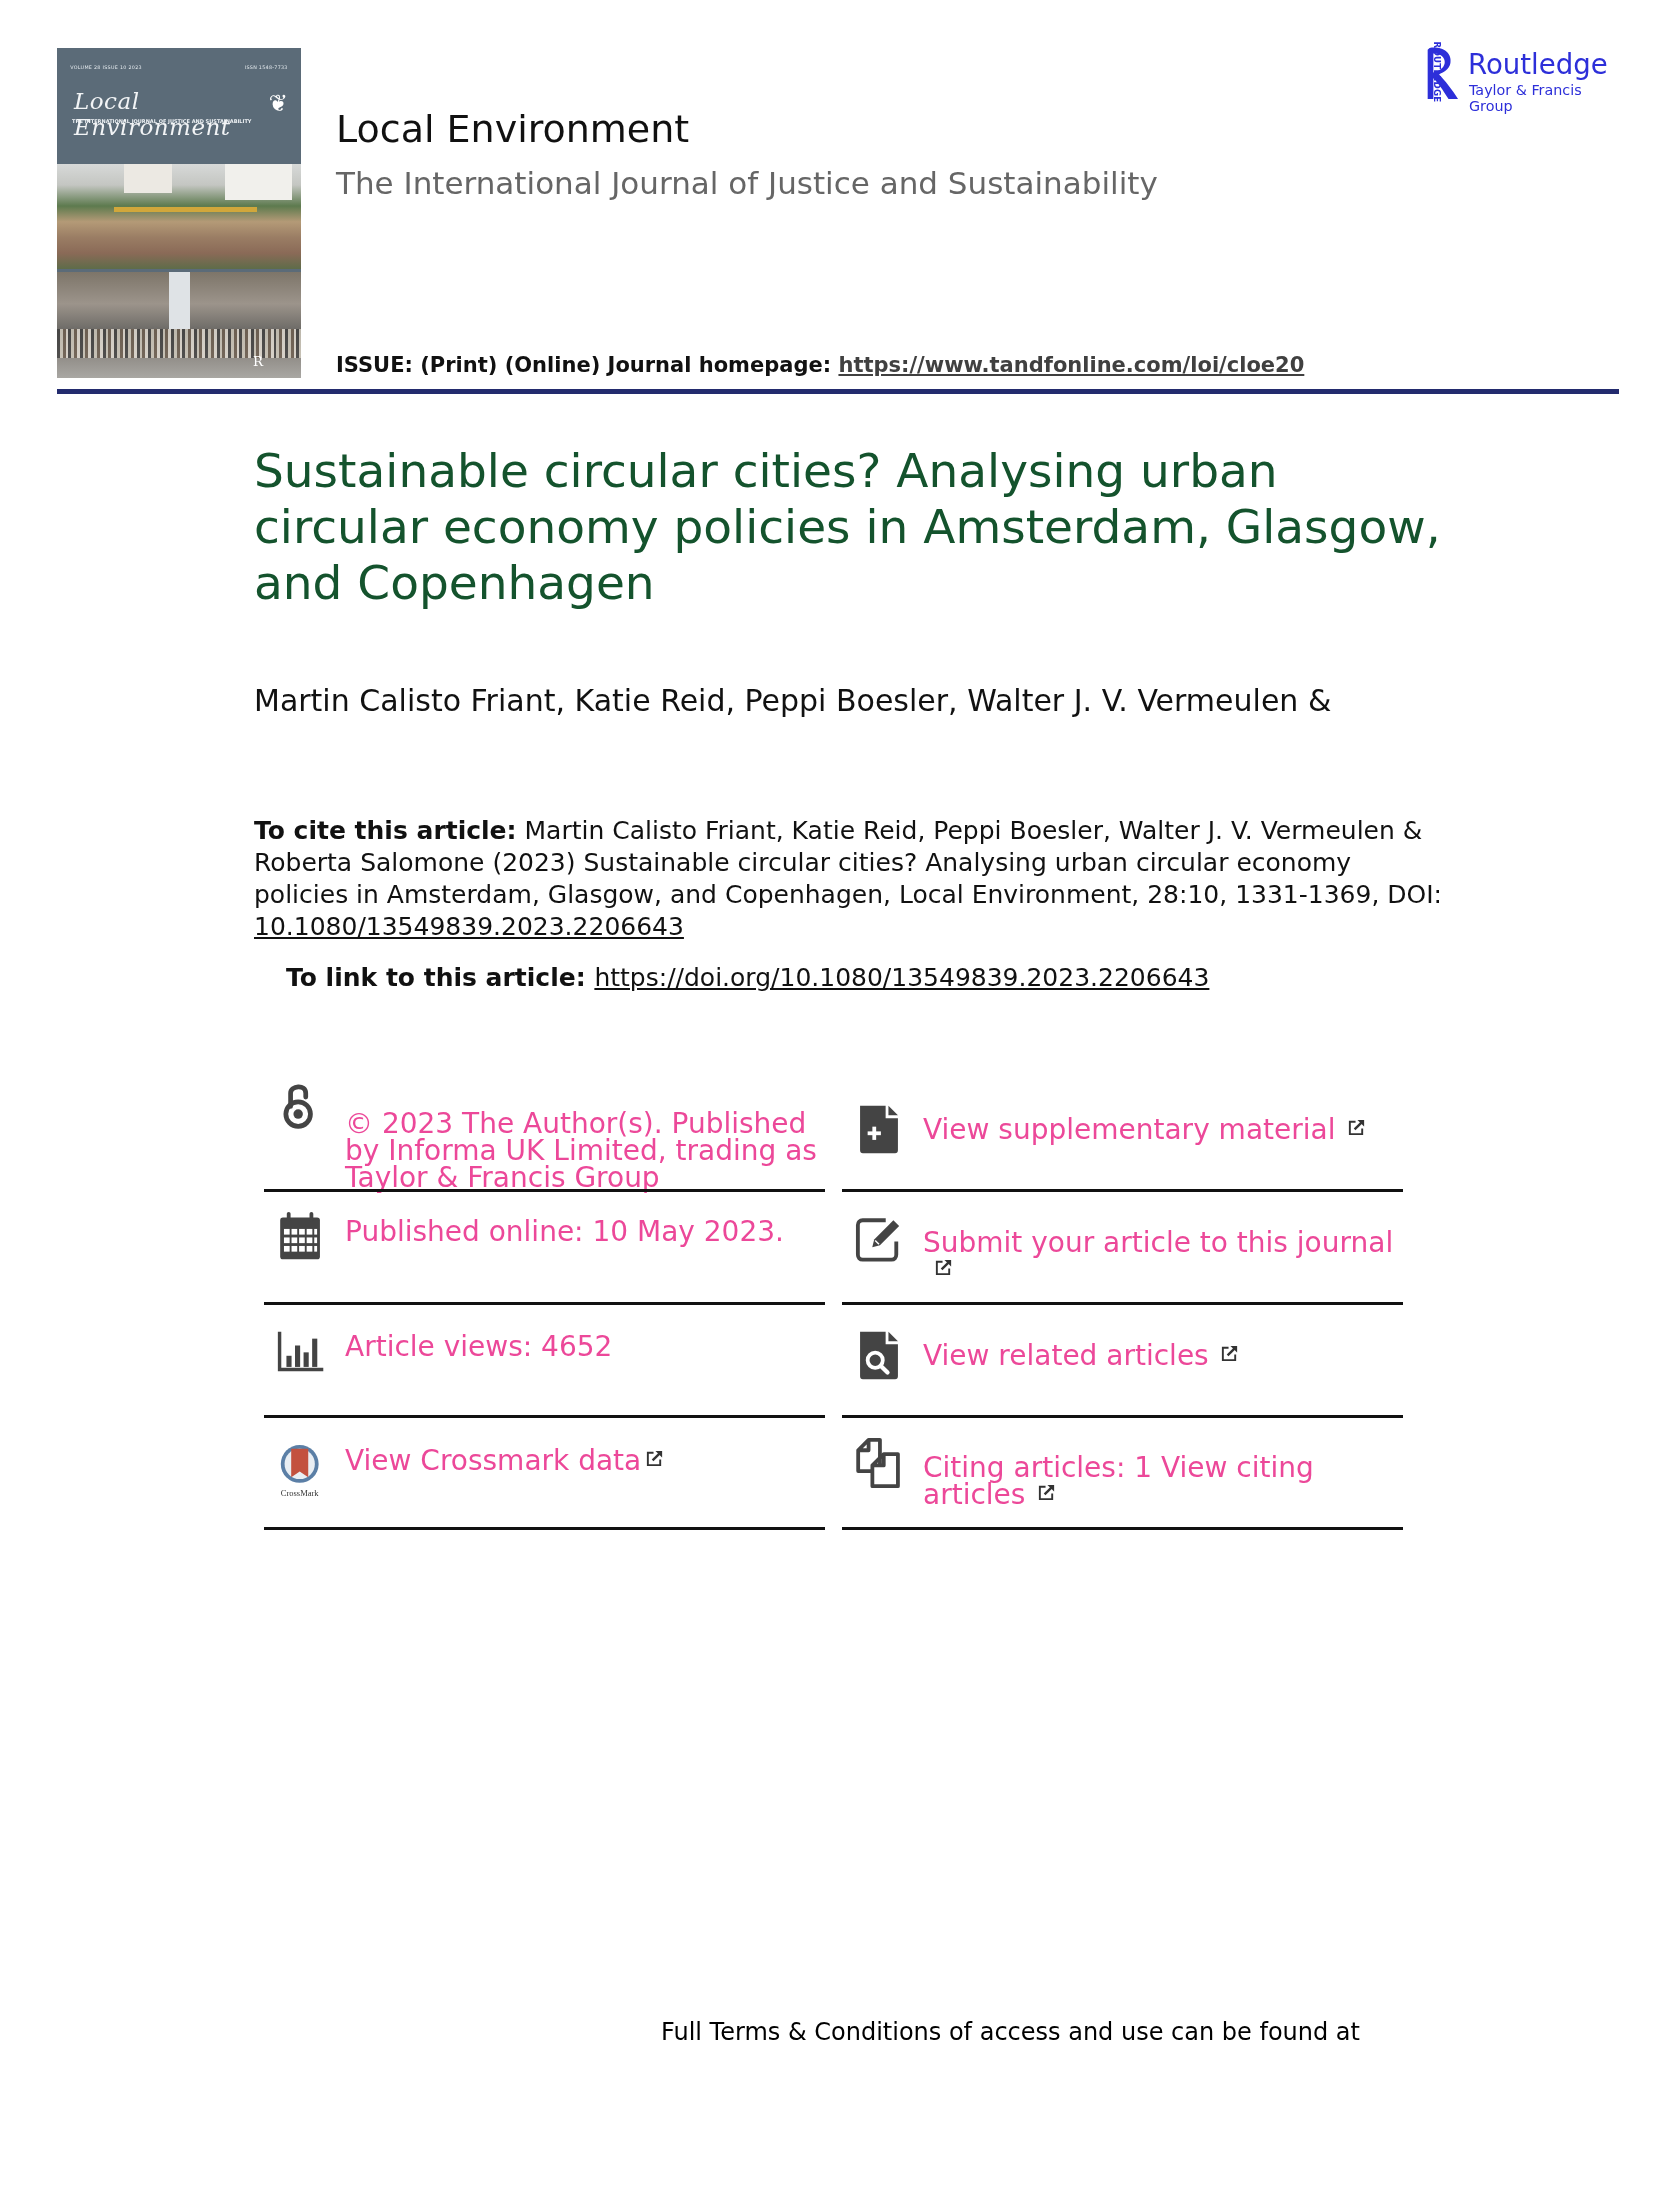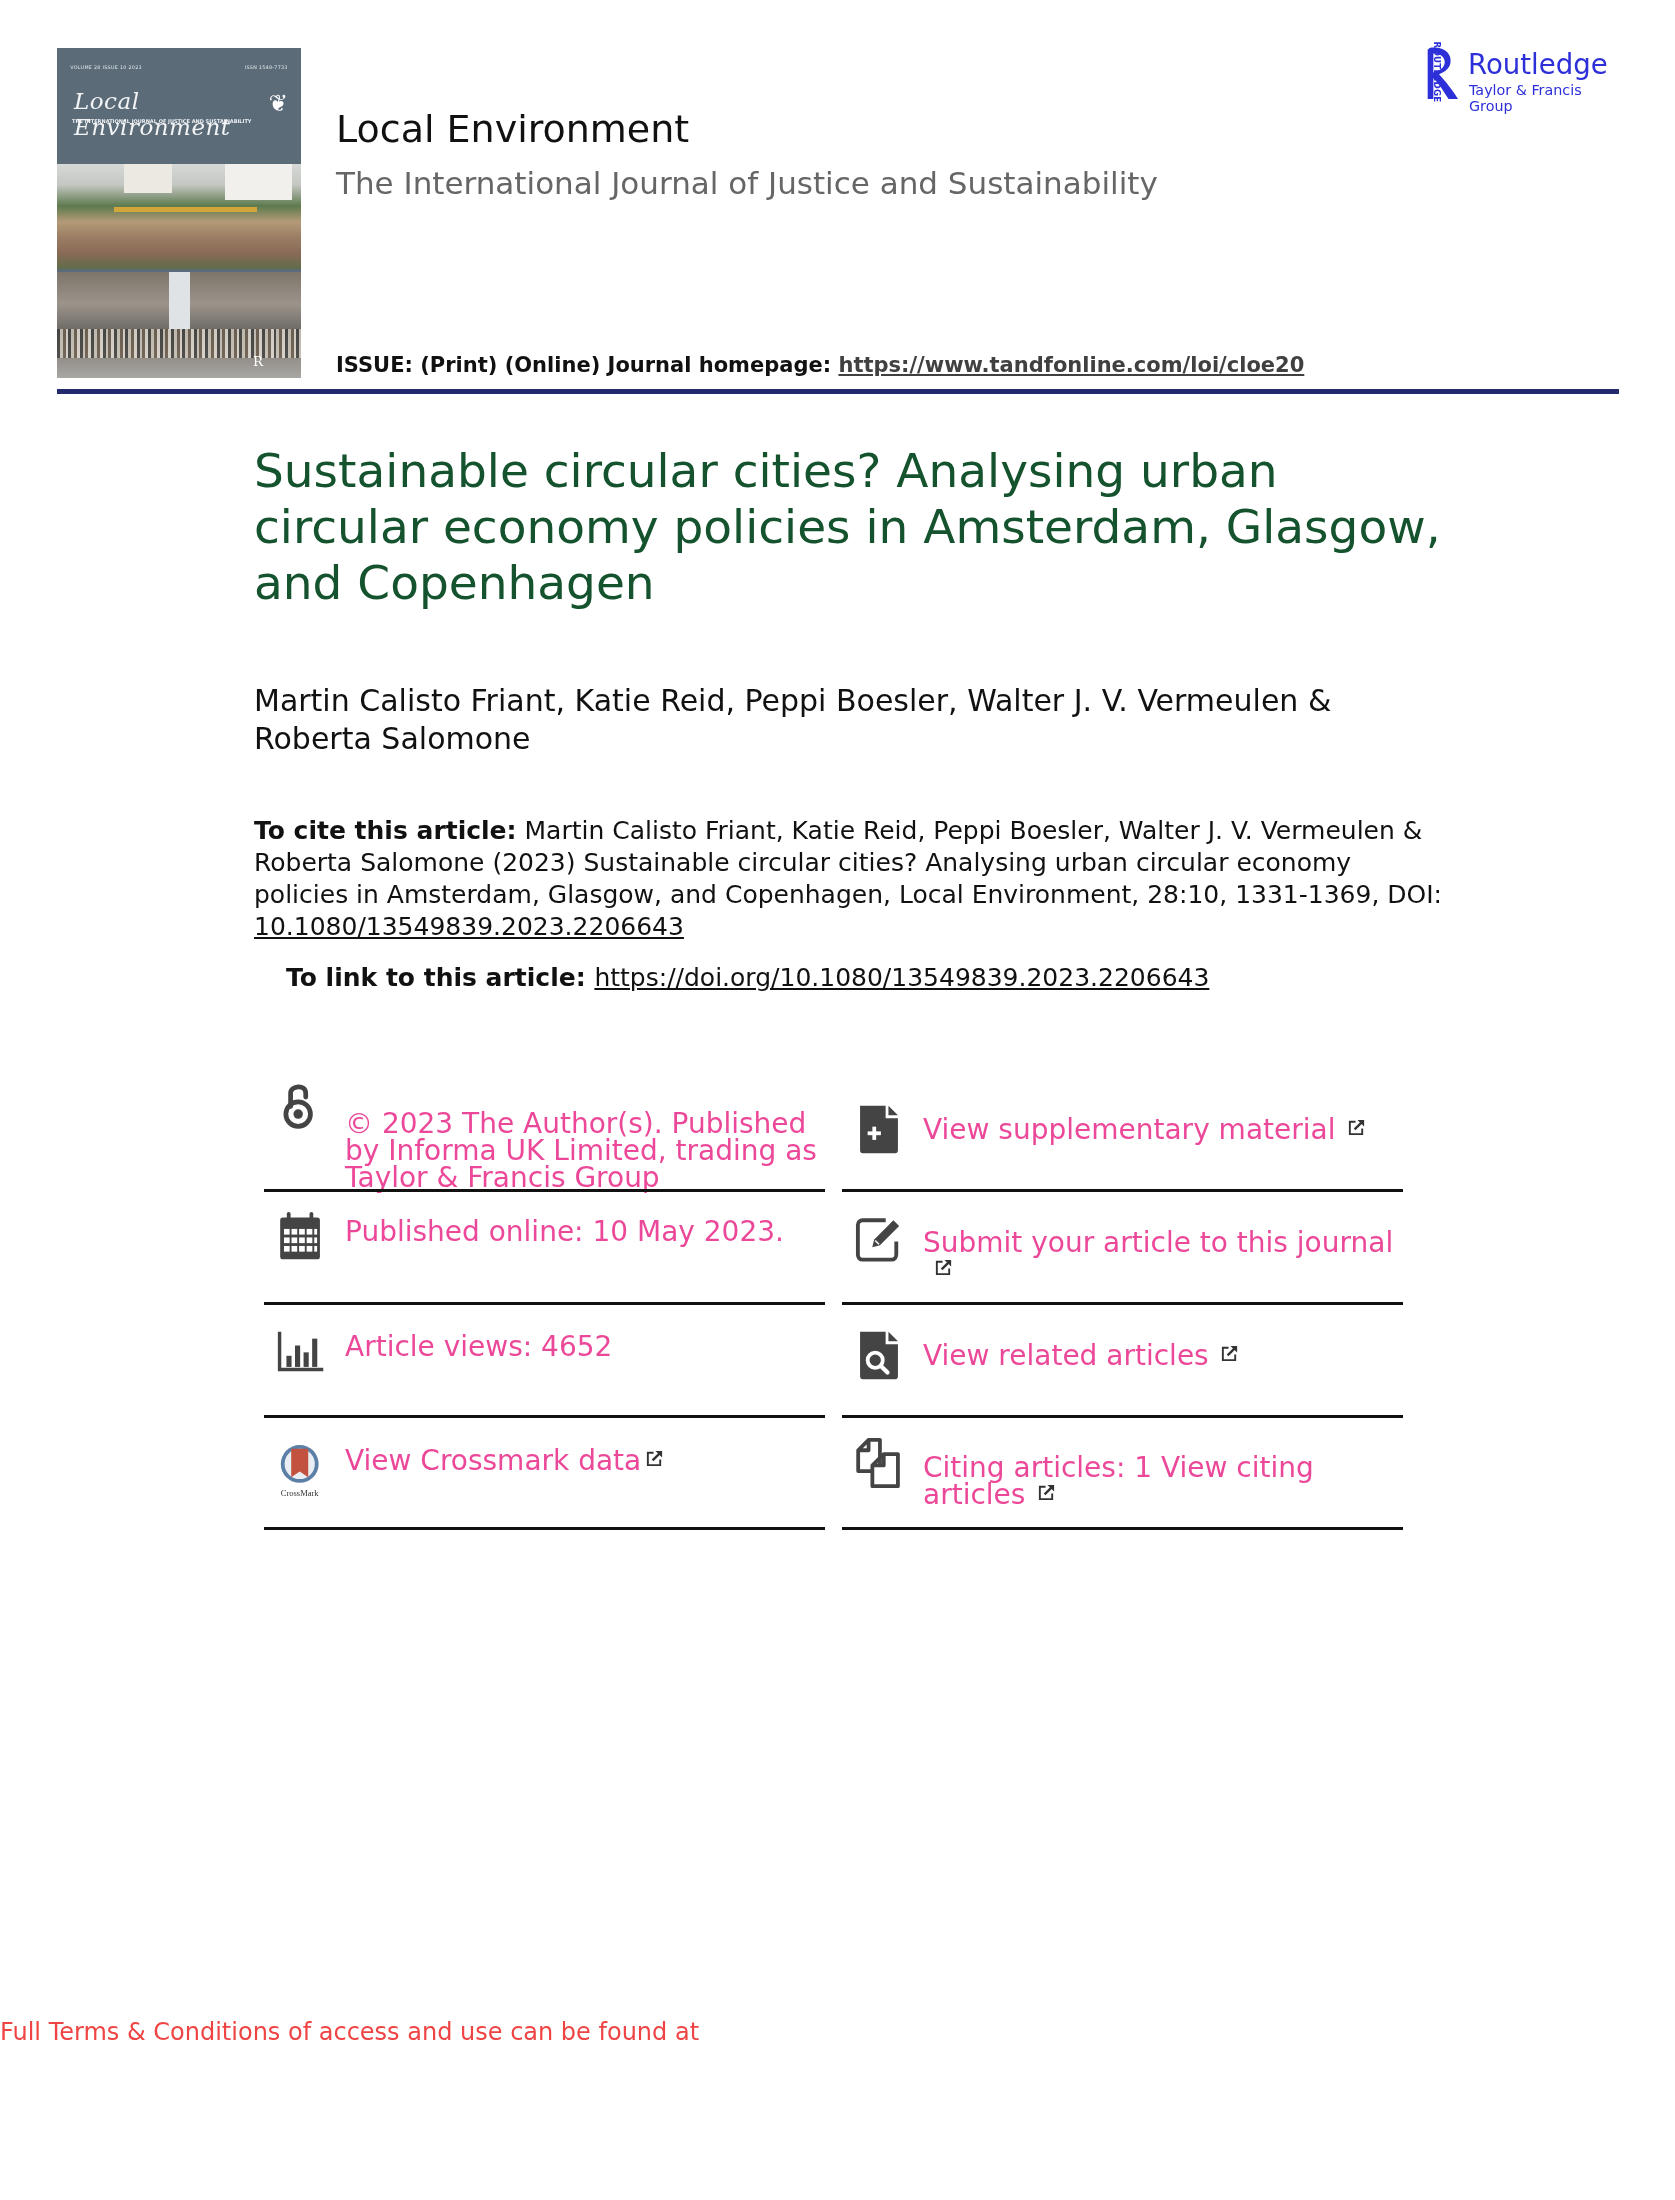--- a/index.html
+++ b/index.html
@@ -41,21 +41,21 @@
   .cite { left:254px; top:815px; width:1189px; font-size:25px; line-height:32px; color:#111; }
   .cite b, .link b { font-weight:bold; }
   .cite a, .link a { color:#111; text-decoration:underline; }
   .link { left:254px; top:962px; width:1189px; font-size:25px; line-height:32px; color:#111;margin-left:32px; }
 
   .cell { position:absolute; width:561px; height:112px; }
   .cell .line { position:absolute; left:0; bottom:0; width:100%; height:2.9px; background:#111; }
   .cell .icon { position:absolute; left:13.3px; top:0; width:48px; height:53px; color:#444; }
   .cell .txt { position:absolute; left:81px; top:11.4px; width:480px; font-size:28px; line-height:27px; color:#ec4899; }
   .ext { display:inline-block; width:19px; height:19px; margin-left:11.4px; vertical-align:1.9px; }
-  .footer { left:0; top:2018px; width:1360px; text-align:left; font-size:24px; line-height:28.5px; color:#ef4444; }
+  .footer { left:0; top:2018px; width:1360px; text-align:right; font-size:24px; line-height:28.5px; color:#000000; }
 </style>
 </head>
 <body>
 
 <div class="abs cover">
   <div class="meta">
     <span>VOLUME 28 ISSUE 10 2023</span>
     <span>ISSN 1548-7733</span>
   </div>
   <div class="ctitle">Local Environment</div>
@@ -91,21 +91,20 @@
 <div class="abs rule"></div>
 
 <div class="abs article-title">
   <div>Sustainable circular cities? Analysing urban</div>
   <div>circular economy policies in Amsterdam, Glasgow,</div>
   <div>and Copenhagen</div>
 </div>
 
 <div class="abs authors">
   <div>Martin Calisto Friant, Katie Reid, Peppi Boesler, Walter J. V. Vermeulen &amp;</div>
-  <div>Roberta Salomone</div>
 </div>
 
 <div class="abs cite"><b>To cite this article:</b><span> Martin Calisto Friant, Katie Reid, Peppi Boesler, Walter J. V. Vermeulen &amp; Roberta Salomone (2023) Sustainable circular cities? Analysing urban circular economy policies in Amsterdam, Glasgow, and Copenhagen, Local Environment, 28:10, 1331-1369, DOI: </span><a>10.1080/13549839.2023.2206643</a></div>
 
 <div class="abs link"><b>To link to this article: </b> <a>https://doi.org/10.1080/13549839.2023.2206643</a></div>
 
 <div class="cell" style="left:264px; top:1080px;">
   <svg class="icon" viewBox="0 0 50 56">
     <path d="M14 28 L14 14 C14 6,30 4,30 14 L30 18" fill="none" stroke="#444" stroke-width="5" stroke-linecap="round"></path>
     <circle cx="22" cy="36" r="13" fill="none" stroke="#444" stroke-width="5"></circle>

